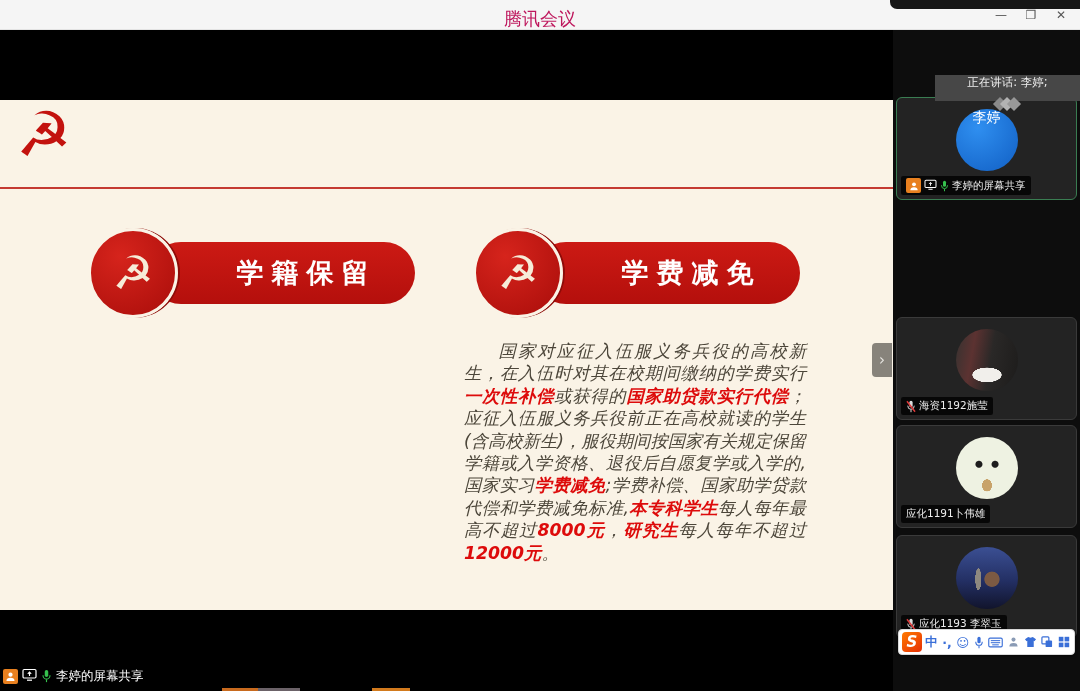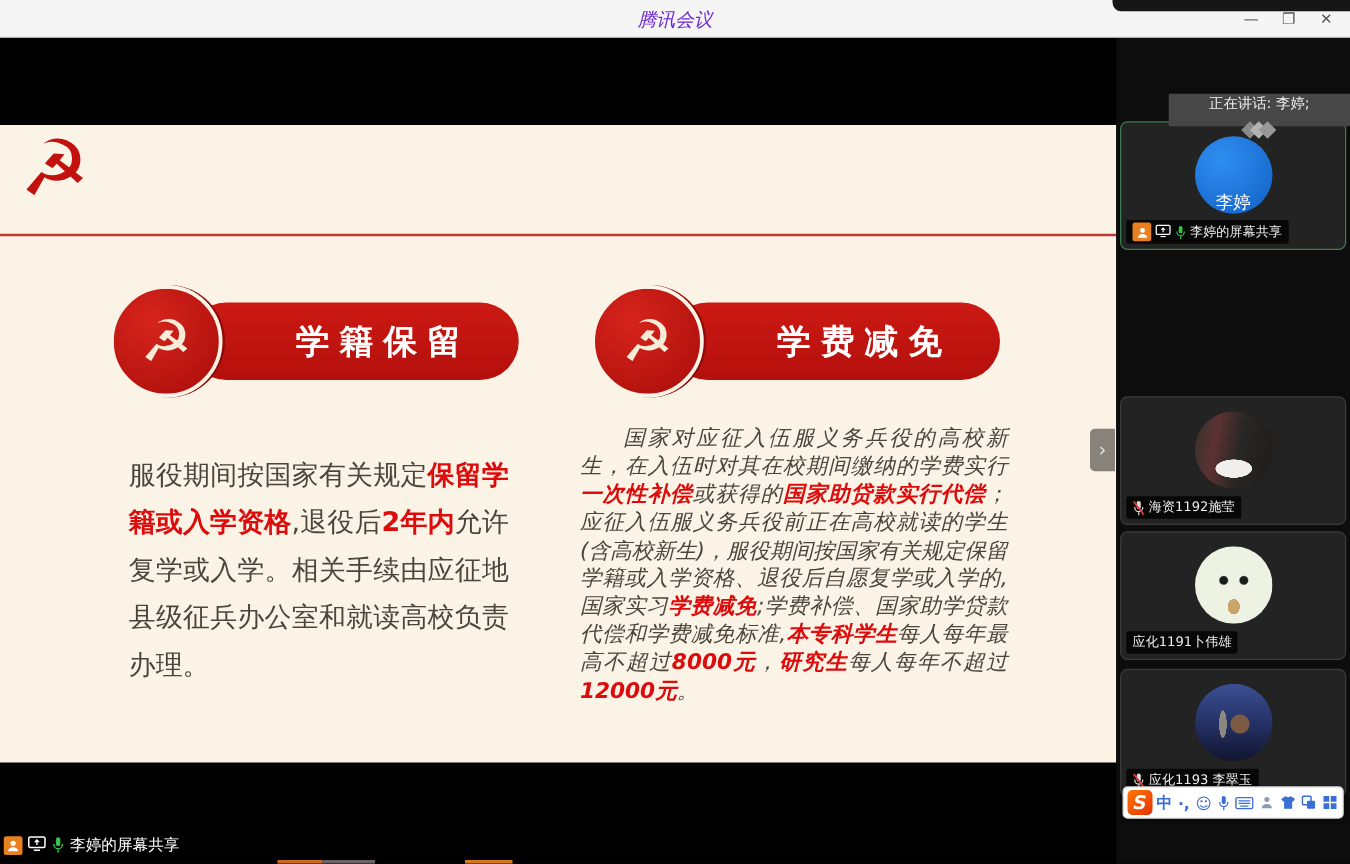--- a/index.html
+++ b/index.html
@@ -4,21 +4,21 @@
 <style>
   * { margin:0; padding:0; box-sizing:border-box; }
   html,body { width:1080px; height:691px; overflow:hidden; background:#000;
     font-family:"DejaVu Sans","Liberation Sans",sans-serif; }
   .window { position:relative; width:1080px; height:691px; background:#000; }
 
   
   .titlebar { position:absolute; top:0; left:0; width:1080px; height:30px;
     background:#f5f5f5; border-bottom:1px solid #e3e3e3; z-index:5; }
   .titlebar-title { position:absolute; left:0; right:0; top:7px; text-align:center;
-    font-size:15px; color:#6d28d9;font-style:italic; }
+    font-size:18px; color:#be185d; }
   .titlebar-controls { position:absolute; right:4px; top:0; height:30px; display:flex; }
   .tb-btn { width:30px; height:30px; border:none; background:transparent; color:#555;
     font-size:12px; cursor:pointer; font-family:inherit; }
   .top-overlay { position:absolute; top:0; right:0; width:190px; height:9px;
     background:#161616; border-bottom-left-radius:7px; z-index:9; }
 
   
   .stage { position:absolute; top:30px; left:0; width:893px; height:661px; background:#000; }
   .slide { position:absolute; top:70px; left:0; width:893px; height:510px; background:#faf3e6; }
 
@@ -67,21 +67,21 @@
   .toast-logo i:nth-child(1){ left:2px; background:#8a8a8a; }
   .toast-logo i:nth-child(2){ left:9px; background:#b3b3b3; }
   .toast-logo i:nth-child(3){ left:16px; background:#989898; }
 
   .tile { position:absolute; left:3px; width:181px; height:103px; background:#232323;
     border:1px solid #3a3a3a; border-radius:6px; cursor:pointer; }
   .tile.speaking { border:1.5px solid #3a7d52; }
   .t1{ top:67px; } .t2{ top:177px; } .t3{ top:287px; } .t4{ top:395px; } .t5{ top:505px; }
 
   .avatar { position:absolute; left:50%; top:11px; transform:translateX(-50%);
-    width:62px; height:62px; border-radius:50%; display:flex; align-items:flex-end;
+    width:62px; height:62px; border-radius:50%; display:flex; align-items:flex-start;
     justify-content:center; overflow:hidden; }
   .avatar-1 { background:radial-gradient(circle at 35% 30%,#2f8ff0,#115fc4); }
   .avatar-1 span { color:#fff; font-size:14px; }
   .avatar-2 { background:
       radial-gradient(circle at 50% 26%, #24211e 0 26%, rgba(0,0,0,0) 28%),
       linear-gradient(150deg,#e9e6e1 0%,#cfccc6 55%,#6b665f 100%); }
   .avatar-3 { background:
       radial-gradient(ellipse 24px 12px at 50% 74%, #f1efeb 0 60%, rgba(0,0,0,0) 62%),
       linear-gradient(100deg,#353230 0%,#5c3231 28%,#2a2827 55%,#1d1c1b 100%); }
   .avatar-4 { background:
@@ -147,21 +147,20 @@
           <span class="emblem">☭</span>
         </div>
       </div>
       <div class="badge badge-2">
         <div class="badge-pill">学费减免</div>
         <div class="badge-circle">
           <span class="emblem">☭</span>
         </div>
       </div>
 
-      <p class="para-left"><span>服役期间按国家有关规定</span><span class="em">保留学籍或入学资格</span><span>,退役后</span><span class="em">2年内</span><span>允许复学或入学。相关手续由应征地县级征兵办公室和就读高校负责办理。</span></p>
       <p class="para-right"><span>国家对应征入伍服义务兵役的高校新生，在入伍时对其在校期间缴纳的学费实行</span><span class="em">一次性补偿</span><span>或获得的</span><span class="em">国家助贷款实行代偿</span><span>；应征入伍服义务兵役前正在高校就读的学生(含高校新生)，服役期间按国家有关规定保留学籍或入学资格、退役后自愿复学或入学的,国家实习</span><span class="em">学费减免</span><span>;学费补偿、国家助学贷款代偿和学费减免标准,</span><span class="em">本专科学生</span><span>每人每年最高不超过</span><span class="em">8000元</span><span>，</span><span class="em">研究生</span><span>每人每年不超过</span><span class="em">12000元</span><span>。</span></p>
     </div>
 
     <div class="share-overlay">
       <span class="hostbadge">
         <svg width="11" height="11" viewBox="0 0 12 12">
             <circle cx="6" cy="4" r="2.3" fill="#fff"></circle>
             <path d="M1.6 11 a4.4 3.6 0 0 1 8.8 0 z" fill="#fff"></path>
           </svg>
       </span>

